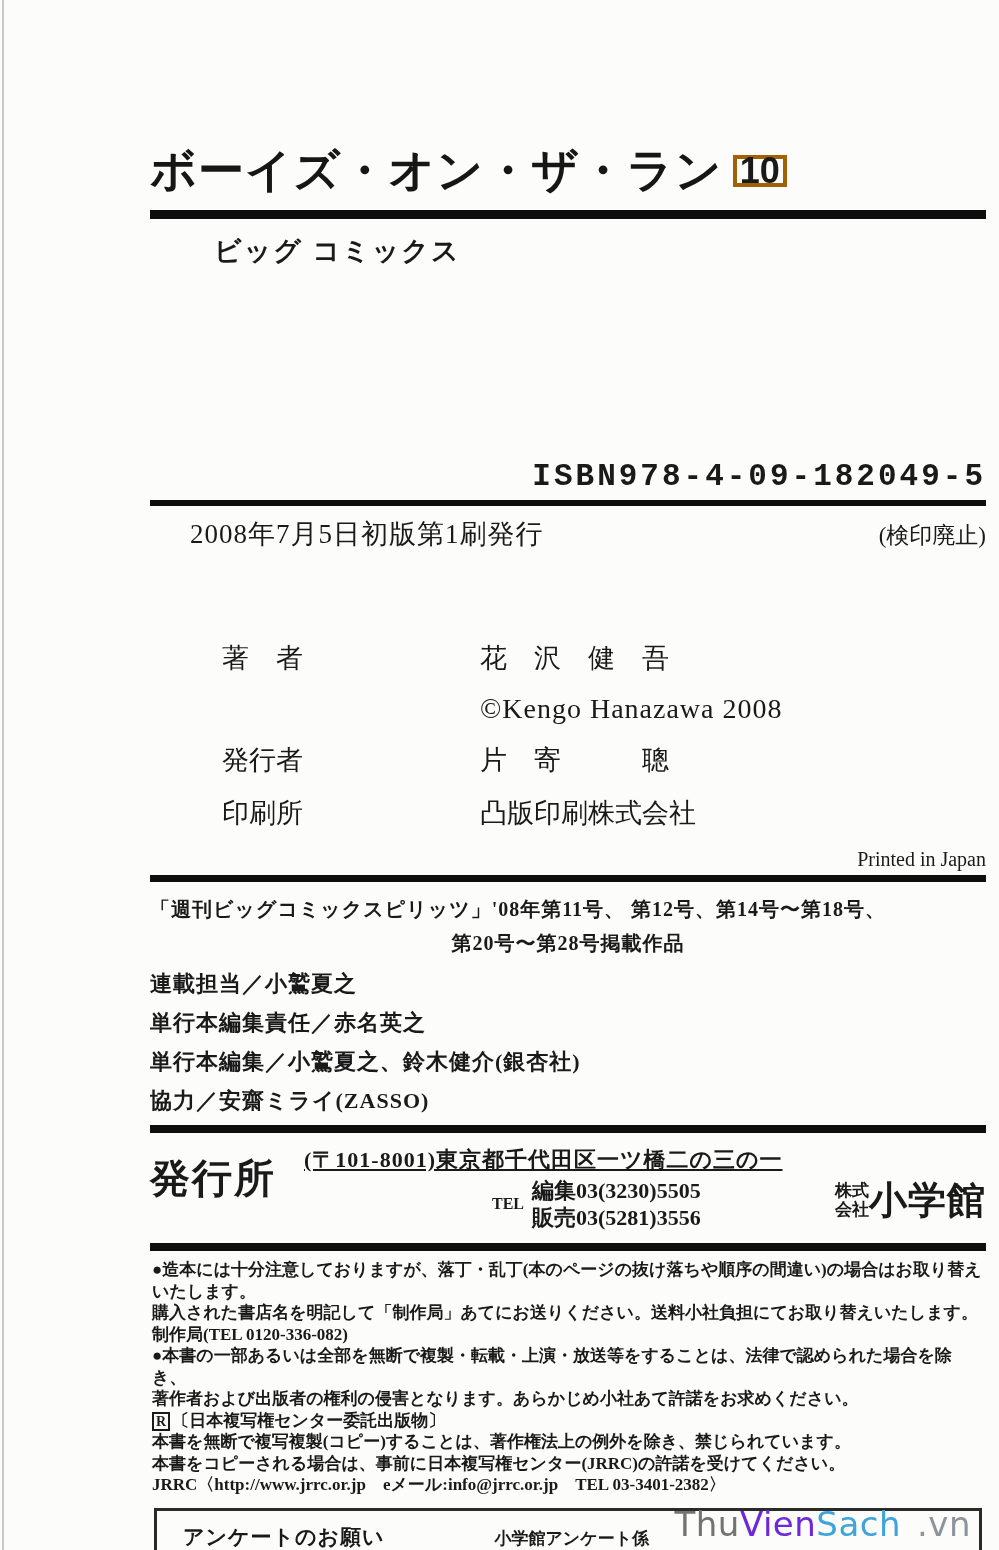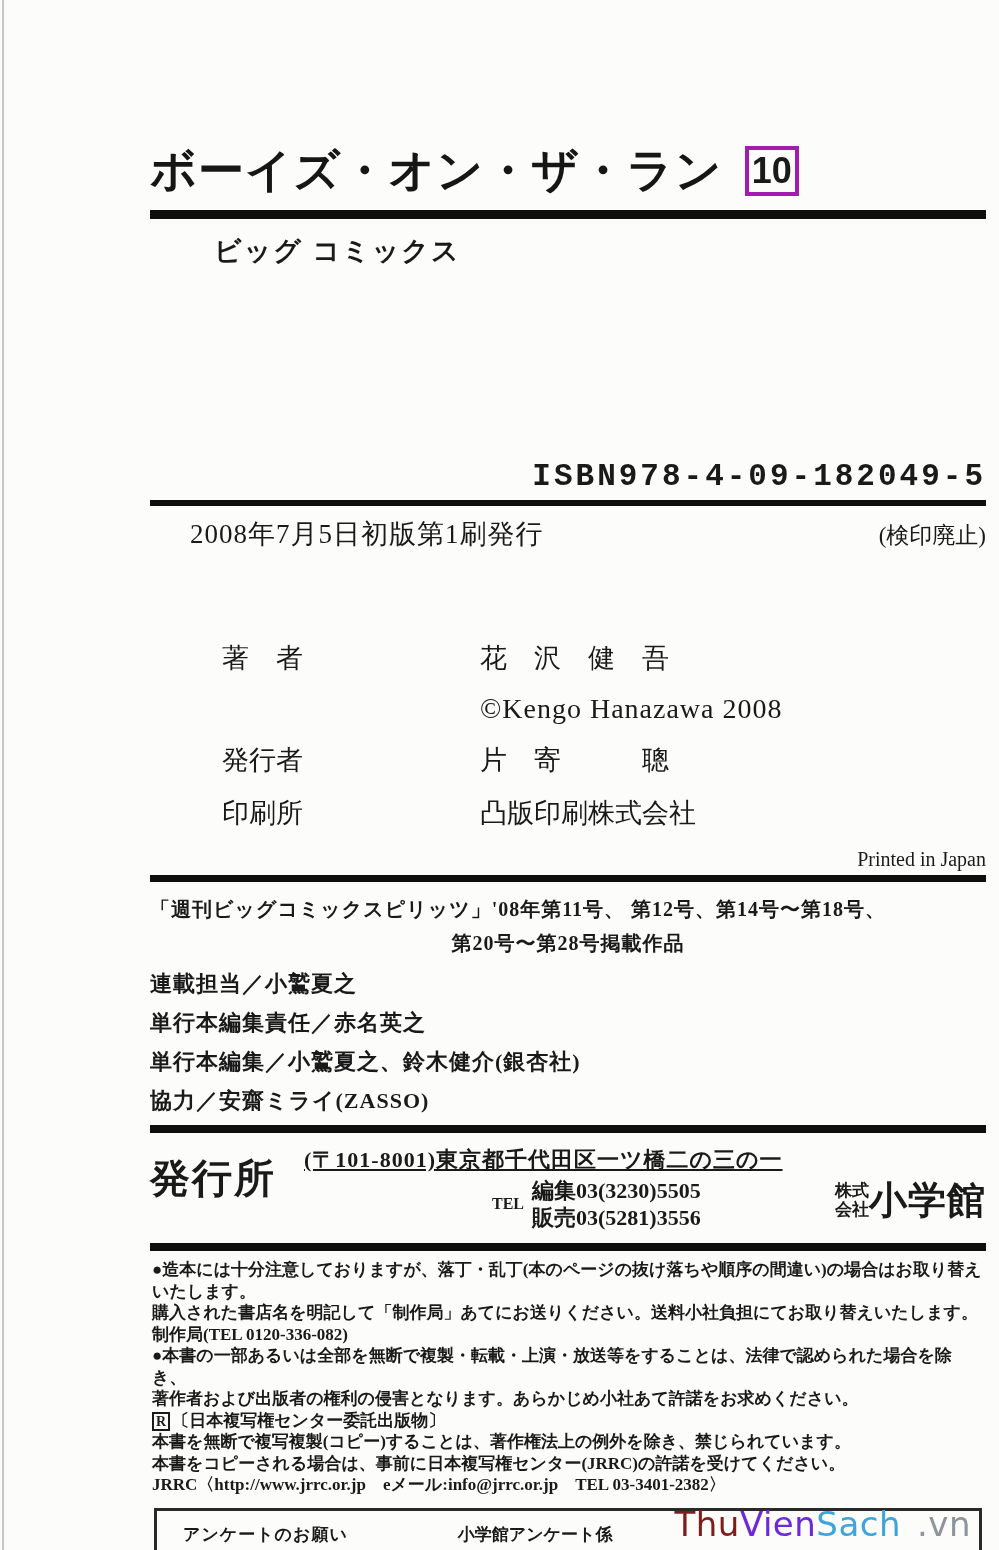--- a/index.html
+++ b/index.html
@@ -14,30 +14,30 @@
   }
   .scan-edge {
     position:absolute; left:2px; top:0; bottom:0; width:2px;
     background:#c9c9c9;
   }
   .content { position:absolute; left:150px; top:0; width:836px; }
 
   
   .title-row {
     margin-top:140px;
-    display:flex; align-items:center; gap:22px;
+    display:flex; align-items:center; gap:10px;
     font-family:"Liberation Sans","DejaVu Sans",sans-serif;
   }
   .book-title {
     font-size:46px; font-weight:bold; letter-spacing:1px; color:#161616;
   }
   .volume-badge {
     display:inline-flex; align-items:center; justify-content:center;
-    min-width:46px; height:50px;
-    border:4px solid #a21caf;
+    min-width:46px; height:32px;
+    border:4px solid #a16207;
     font-size:36px; font-weight:bold; padding:0 3px;
   }
   .rule { background:#0e0e0e; width:100%; }
   .rule-title { height:9px; margin-top:8px; }
   .imprint {
     margin-top:14px; margin-left:64px;
     font-family:"Liberation Sans","DejaVu Sans",sans-serif;
     font-size:27px; font-weight:bold; letter-spacing:2px;
   }
 
@@ -101,21 +101,21 @@
 
   
   .survey-box {
     margin-top:12px; margin-left:4px; width:828px;
     border:3px solid #2a2a2a;
     padding:12px 26px 14px 26px;
   }
   .survey-head { display:flex; align-items:baseline; }
   .survey-title {
     font-family:"Liberation Sans","DejaVu Sans",sans-serif;
-    font-size:17px; font-weight:bold; letter-spacing:1px;
+    font-size:21px; font-weight:bold; letter-spacing:1px;
   }
   .survey-dept { font-size:17px; font-weight:600; margin-left:110px; }
 
   
   .watermark {
     position:absolute; right:28px; bottom:6px;
     font-family:"DejaVu Sans","Liberation Sans",sans-serif;
     font-size:34px; letter-spacing:0.5px;
   }
 </style>
@@ -211,15 +211,15 @@
       <div class="survey-head">
         <span class="survey-title">アンケートのお願い</span>
         <span class="survey-dept">小学館アンケート係</span>
       </div>
 
     </div>
 
   </div>
 
   <div class="watermark">
-    <span id="wm1" style="color: #7f1d1d;">Thu</span><span id="wm2" style="color: #6d28d9;">Vien</span><span id="wm3" style="color: rgb(62, 164, 217);">Sach</span><span id="wm4" style="color: rgb(141, 149, 156); margin-left: 16px;">.vn</span>
+    <span id="wm1" style="color: #737373;">Thu</span><span id="wm2" style="color: #6d28d9;">Vien</span><span id="wm3" style="color: rgb(62, 164, 217);">Sach</span><span id="wm4" style="color: rgb(141, 149, 156); margin-left: 16px;">.vn</span>
   </div>
 </div>
 
 </body></html>

